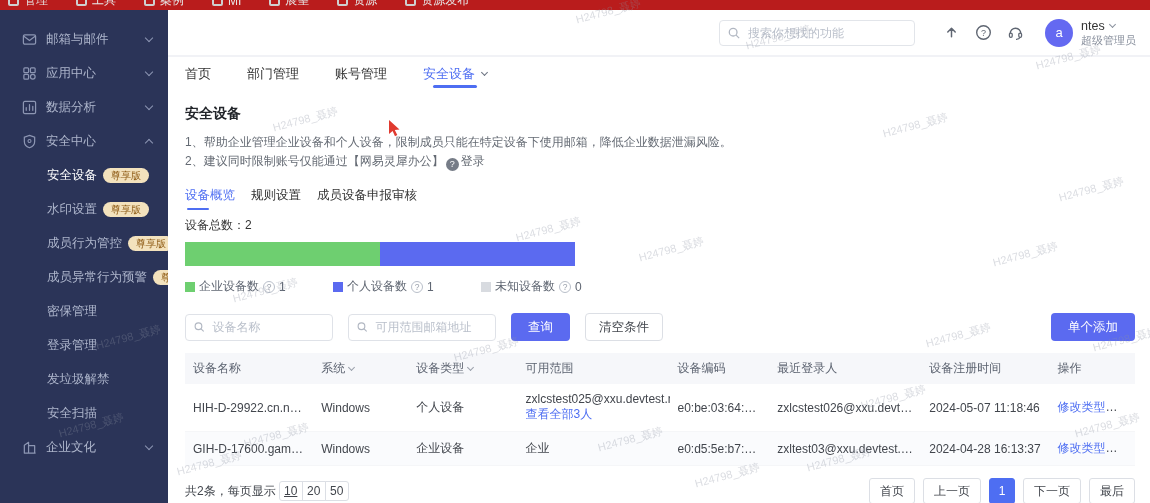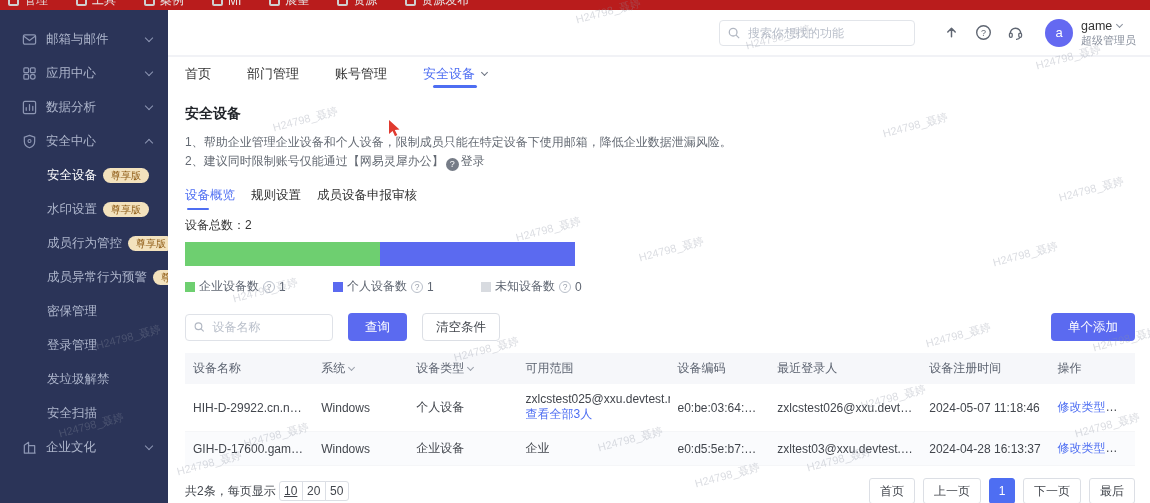--- a/index.html
+++ b/index.html
@@ -238,21 +238,21 @@
             <path d="M3 9 a5 5 0 0 1 10 0" fill="none" stroke="#5f6672" stroke-width="1.3"></path>
             <rect x="2.3" y="8.5" width="2.6" height="4" rx="1.2" fill="none" stroke="#5f6672" stroke-width="1.2"></rect>
             <rect x="11.1" y="8.5" width="2.6" height="4" rx="1.2" fill="none" stroke="#5f6672" stroke-width="1.2"></rect>
             <path d="M12.5 12.5 q-1 2-4 2" fill="none" stroke="#5f6672" stroke-width="1.2"></path>
           </svg>
       </span>
       <div class="user">
         <div class="avatar">a</div>
         <div class="uinfo">
           <span class="uname">
-              <span>game</span>
+              <span>ntes</span>
               <span class="chev"></span>
             </span>
           <span class="urole">超级管理员</span>
         </div>
       </div>
     </div>
 
     <nav class="tabs" id="top-tabs">
         <div class="tab">
           <span>首页</span>
@@ -311,20 +311,27 @@
           </div>
         </div>
 
       <div class="filterrow">
         <div class="f-input">
           <svg width="12" height="12" viewBox="0 0 14 14">
               <circle cx="6" cy="6" r="4.5" fill="none" stroke="#b0b6c1" stroke-width="1.5"></circle>
               <line x1="9.5" y1="9.5" x2="13" y2="13" stroke="#b0b6c1" stroke-width="1.5"></line>
             </svg>
           <input type="text" placeholder="设备名称" style="">
+        </div>
+        <div class="f-input">
+          <svg width="12" height="12" viewBox="0 0 14 14">
+              <circle cx="6" cy="6" r="4.5" fill="none" stroke="#b0b6c1" stroke-width="1.5"></circle>
+              <line x1="9.5" y1="9.5" x2="13" y2="13" stroke="#b0b6c1" stroke-width="1.5"></line>
+            </svg>
+          <input type="text" placeholder="可用范围邮箱地址" style="">
         </div>
         <button class="btn-primary">查询</button>
         <button class="btn-plain">清空条件</button>
         <button class="btn-primary addbtn">单个添加</button>
       </div>
 
       <table>
         <colgroup>
           <col style="width:13.5%">
             <col style="width:10%">

